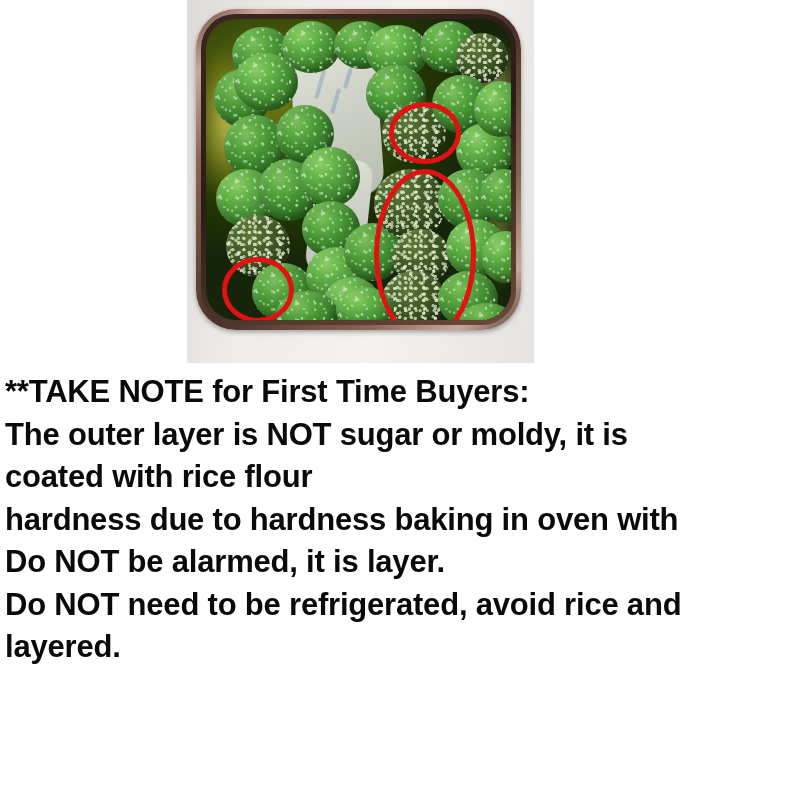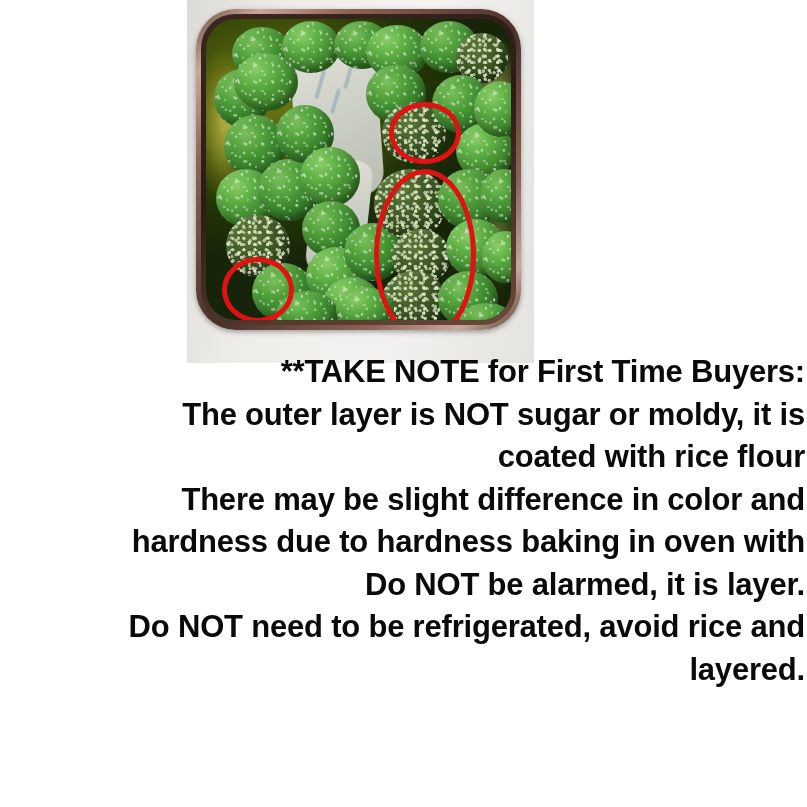--- a/index.html
+++ b/index.html
@@ -177,30 +177,29 @@
     position: absolute;
     border-radius: 50%;
     border: 5px solid #e01212;
     box-sizing: border-box;
   }
 
   
   #note-text {
     position: absolute;
     left: 5px;
-    top: 351px;
+    top: 371px;
     width: 800px;
     color: #0a0a0a;
     font-family: "Liberation Sans", sans-serif;
     font-weight: bold;
     font-size: 31px;
     line-height: 42.5px;
     letter-spacing: -0.2px;
     white-space: nowrap;
-    text-align: right;
   }
   #note-text .note-line {
     display: block;
   }
 </style>
 </head>
 <body>
 
 <div id="page">
 
@@ -272,20 +271,19 @@
 
         </div>
       </div>
     </div>
   </div>
 
   <div id="note-text">
     <span class="note-line">**TAKE NOTE for First Time Buyers:</span>
     <span class="note-line">The outer layer is NOT sugar or moldy, it is</span>
     <span class="note-line">coated with rice flour</span>
-    <span class="note-line">There may be slight difference in color and</span>
     <span class="note-line">hardness due to hardness baking in oven with</span>
     <span class="note-line">Do NOT be alarmed, it is layer.</span>
     <span class="note-line">Do NOT need to be refrigerated, avoid rice and</span>
     <span class="note-line">layered.</span>
   </div>
 
 </div>
 
 </body></html>

